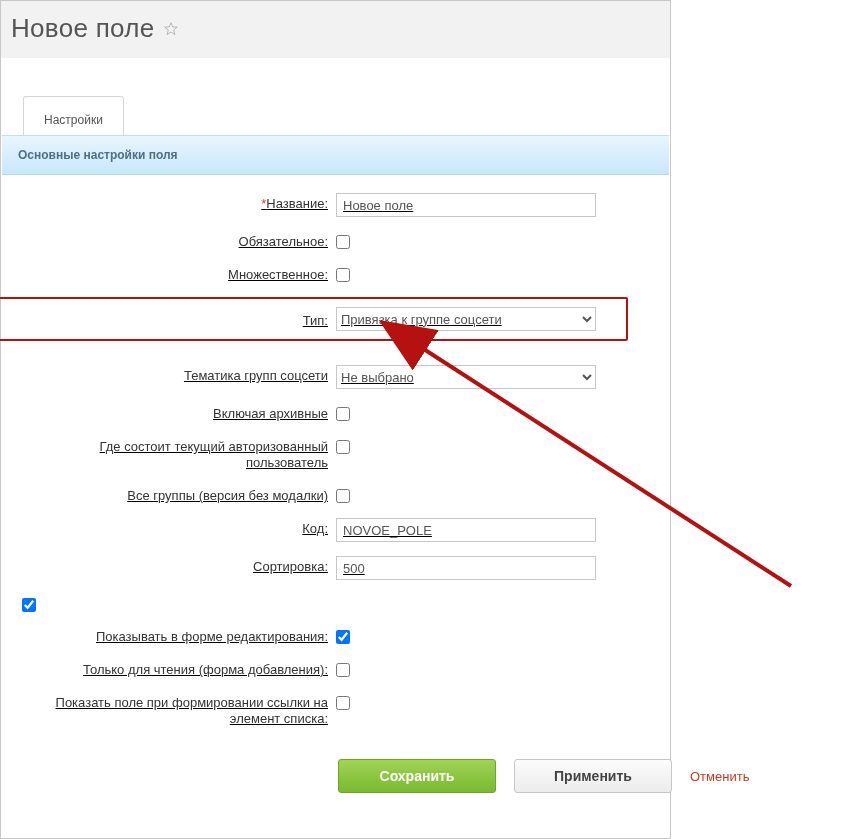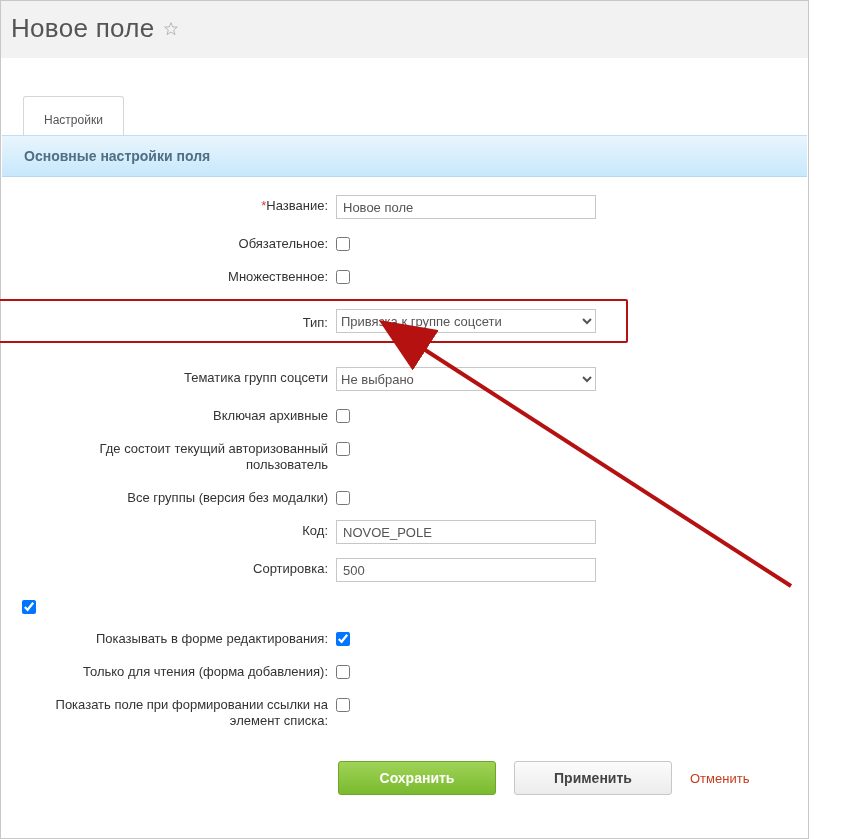--- a/index.html
+++ b/index.html
@@ -1,26 +1,26 @@
 <!DOCTYPE html>
 <html><head>
   <meta charset="utf-8">
   <style>
     * { box-sizing: border-box; margin: 0; padding: 0; }
     body { font-family: Arial, Helvetica, sans-serif; background: #fff; }
-    .page { width: 809px; height: 839px; border: 1px solid #c8c8c8; position: relative; background: #fff; }
+    .page { width: 671px; height: 839px; border: 1px solid #c8c8c8; position: relative; background: #fff; }
     .header { background: #f2f2f2; padding: 12px 16px 14px 10px; display: flex; align-items: center; gap: 8px; }
     .page-title { font-size: 26px; font-weight: 300; color: #555; letter-spacing: 0.3px; }
     .star-icon svg { width: 16px; height: 16px; display: block; }
     .content { padding: 0 0 18px 0; }
     .tabs { padding: 38px 22px 0 22px; }
     .tab { display: inline-block; border: 1px solid #d6d6d6; border-bottom: none; background: #fff; border-radius: 3px 3px 0 0; padding: 16px 20px 8px; font-size: 12px; color: #555; position: relative; z-index: 2; }
     .panel { margin: 0 1px 0 1px; border-top: 1px solid #d6d6d6; }
-    .section-header { background: linear-gradient(#e9f5fd, #c7e8fb); border-top: 1px solid #bfdff4; border-bottom: 1px solid #b5d8ee; padding: 12px 22px; font-size: 14px; font-weight: bold; color: #4f6f85; margin-top: -1px; }
-    .form { padding: 18px 20px 8px; }
+    .section-header { background: linear-gradient(#e9f5fd, #c7e8fb); border-top: 1px solid #bfdff4; border-bottom: 1px solid #b5d8ee; padding: 12px 16px; font-size: 12px; font-weight: bold; color: #4f6f85; margin-top: -1px; }
+    .form { padding: 18px 20px 8px; text-decoration: underline; }
     .row { display: flex; align-items: flex-start; margin-bottom: 14px; }
     .row.highlight { margin-bottom: 14px; }
     .row-label { width: 314px; text-align: right; padding-right: 8px; color: #333; font-size: 13px; line-height: 16px; padding-top: 3px; }
     .req { color: #d83b3b; }
     .row-ctrl { flex: 0 0 auto; display: flex; align-items: center; }
     input[type="text"] { height: 24px; width: 260px; border: 1px solid #c7c7c7; padding: 2px 6px; font-size: 13px; color: #555; background: #fff; }
     select { height: 24px; width: 260px; border: 1px solid #c7c7c7; padding: 1px 0; font-size: 13px; color: #555; background: #fff; }
     input[type="checkbox"] { width: 14px; height: 14px; margin-top: 4px; }
     .type-wrap { border: 2px solid #b51111; padding: 8px 30px 8px 50px; margin-left: -52px; border-radius: 2px; }
     .type-wrap .row-label { width: 314px; }

